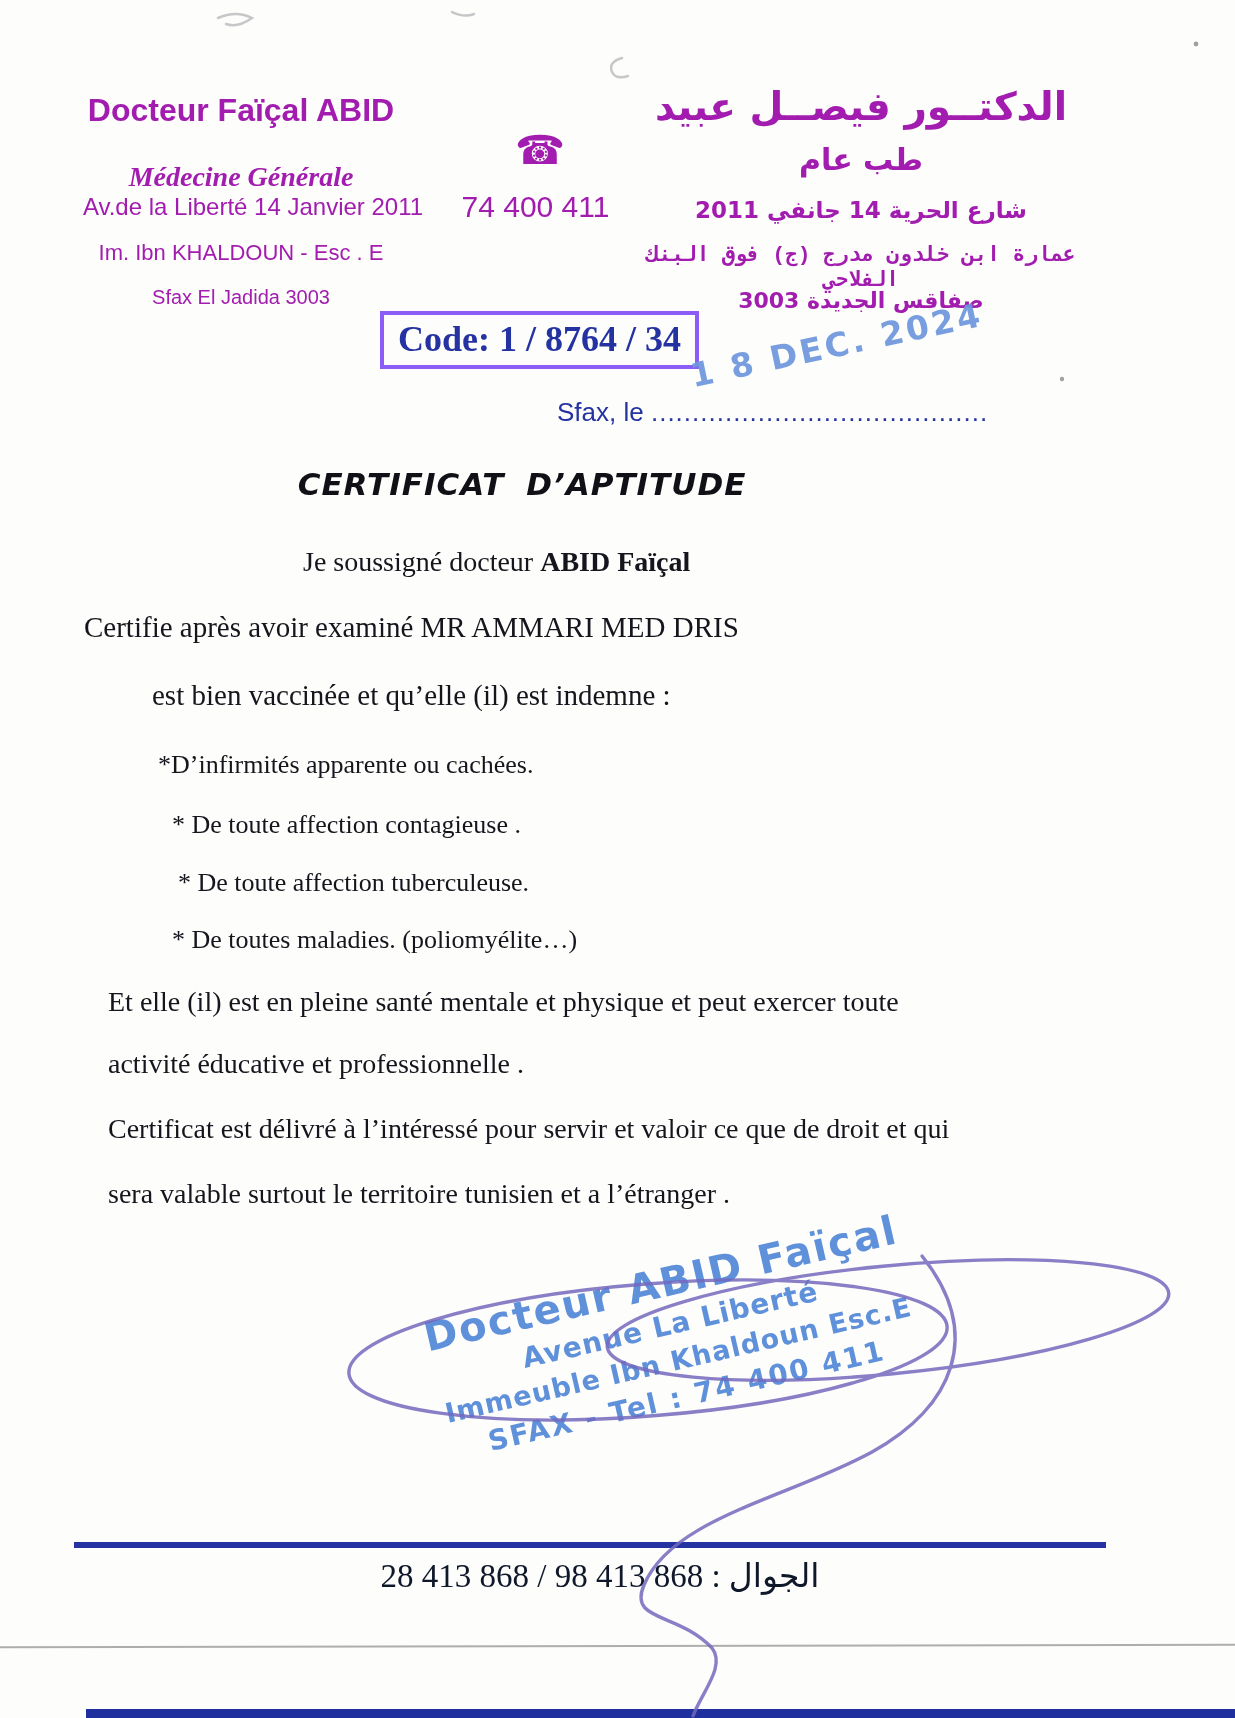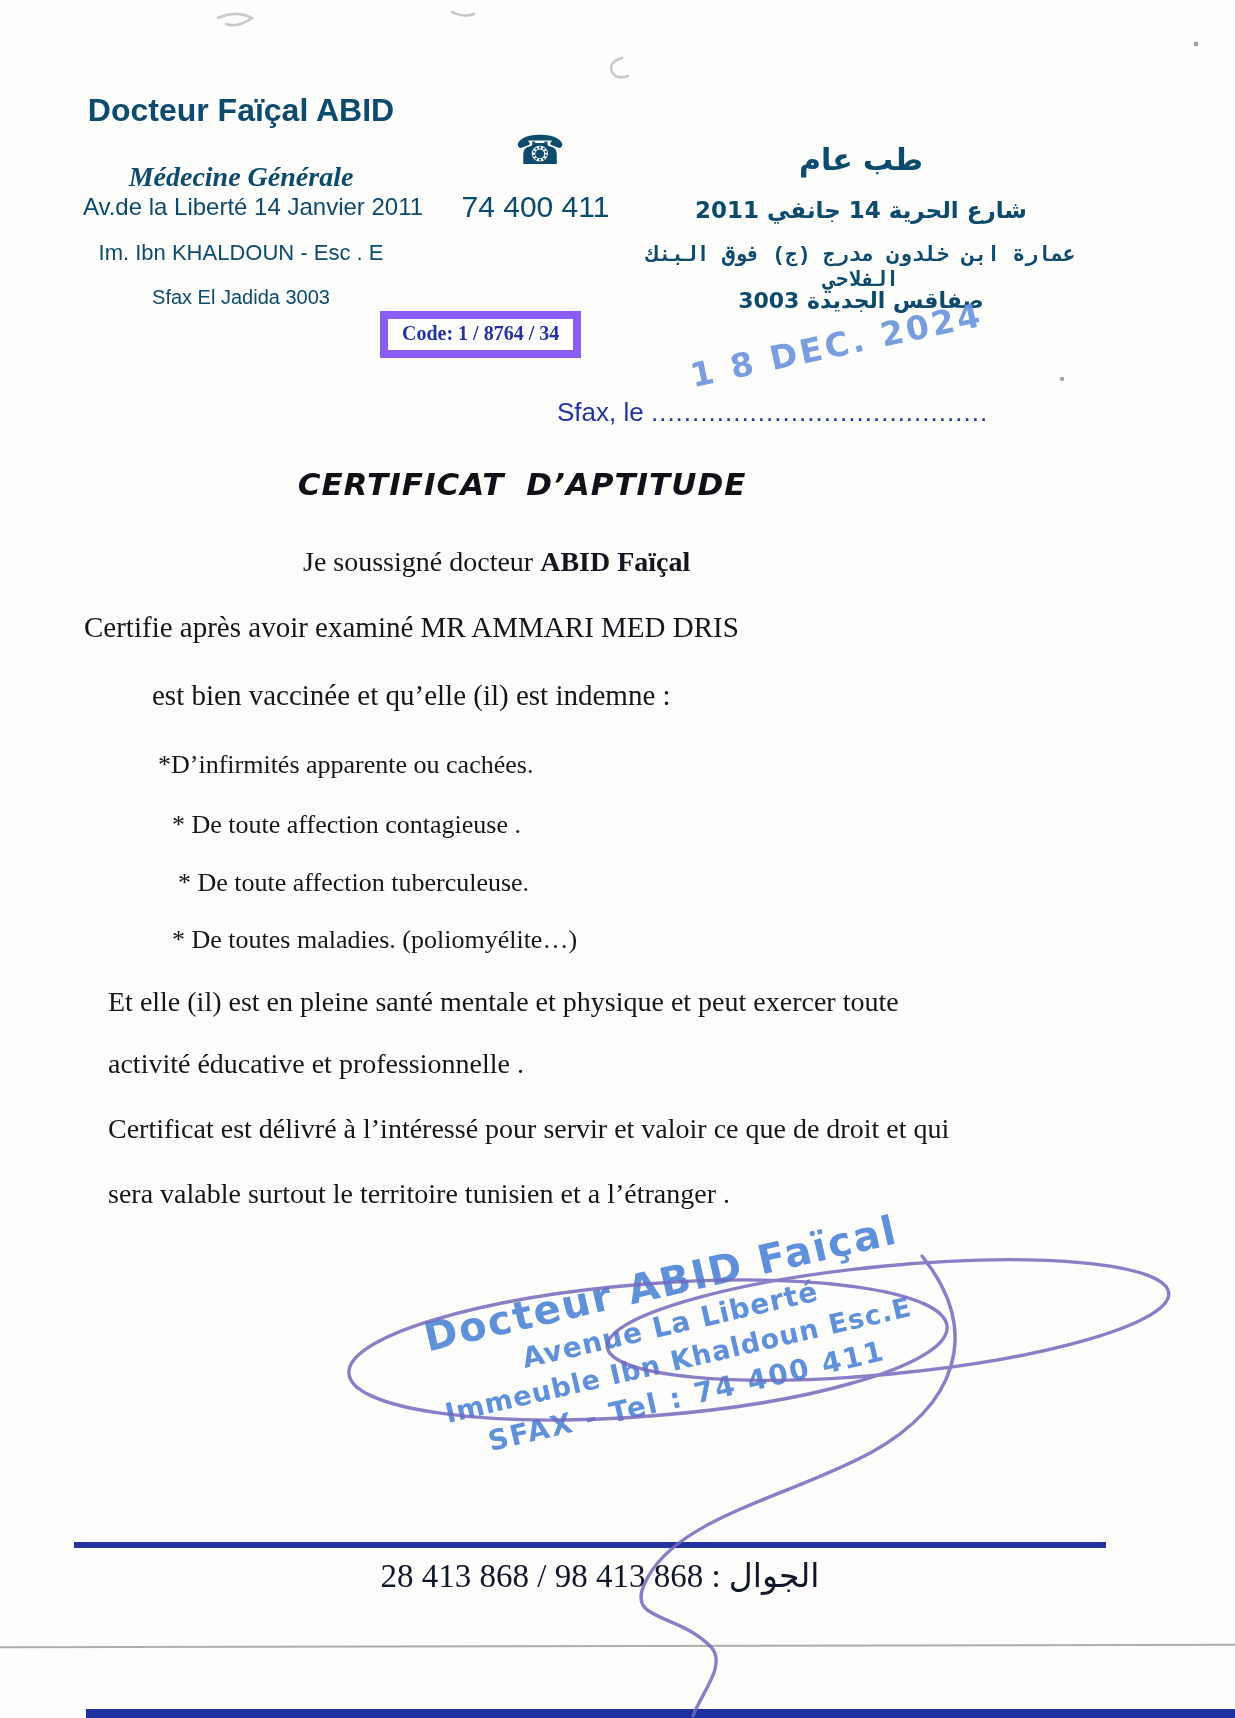--- a/index.html
+++ b/index.html
@@ -5,21 +5,21 @@
   * { margin:0; padding:0; box-sizing:border-box; }
   html,body { background:#d8d8d8; }
   .page {
     position:relative; width:1235px; height:1718px; margin:0 auto;
     background:#fdfdfb; overflow:hidden;
     font-family:"Liberation Serif", serif; color:#15151d;
   }
   .abs { position:absolute; }
 
   
-  .hdr-blue { color:#0c4a6e; }
+  .hdr-blue { color:#a21caf; }
   .fr-name  { left:58px;  top:92px;  width:366px; text-align:center;
               font-family:"Liberation Sans",sans-serif; font-weight:700; font-size:32px; }
   .fr-spec  { left:58px;  top:141px; width:366px; text-align:center;
               font-family:"Liberation Serif",serif; font-style:italic; font-weight:700; font-size:28px;margin-top:20px; }
   .fr-a1    { left:48px;  top:193px; width:410px; text-align:center;
               font-family:"Liberation Sans",sans-serif; font-size:24px; }
   .fr-a2    { left:58px;  top:240px; width:366px; text-align:center;
               font-family:"Liberation Sans",sans-serif; font-size:22px; }
   .fr-a3    { left:58px;  top:286px; width:366px; text-align:center;
               font-family:"Liberation Sans",sans-serif; font-size:20px; }
@@ -30,22 +30,22 @@
               font-family:"Liberation Sans",sans-serif; font-size:30px; }
 
   .ar { direction:rtl; font-family:"DejaVu Sans",sans-serif; font-weight:700; text-align:center; }
   .ar-name  { left:622px; top:84px;  width:478px; font-size:39px; }
   .ar-spec  { left:622px; top:142px; width:478px; font-size:30px; letter-spacing:4px; }
   .ar-a1    { left:622px; top:197px; width:478px; font-size:23px; }
   .ar-a2    { left:622px; top:242px; width:478px; font-size:21px;font-family:Liberation Mono, monospace; }
   .ar-a3    { left:622px; top:288px; width:478px; font-size:22px; }
 
   
-  .code-box { left:380px; top:311px; border:8px solid #8b5cf6; color:#2432a2;
-              padding:3px 14px 5px 14px; font-weight:700; font-size:20px;
+  .code-box { left:380px; top:311px; border:4px solid #8b5cf6; color:#2432a2;
+              padding:3px 14px 5px 14px; font-weight:700; font-size:36px;
               font-family:"Liberation Serif",serif; background:#fdfdfb; }
 
   
   .sfax-line { left:557px; top:397px; width:430px; white-space:nowrap; overflow:hidden;
                font-family:"Liberation Sans",sans-serif; font-size:26px; color:#2432a2; }
   .sfax-dots { letter-spacing:1px; }
   .date-stamp { left:695px; top:356px; color:#6d97dd; font-family:"DejaVu Sans",sans-serif;
                 font-weight:700; font-size:33px; letter-spacing:3px; white-space:nowrap;
                 transform:rotate(-12deg); transform-origin:left bottom; opacity:.92; z-index:3; }
 
@@ -93,20 +93,21 @@
 
   <div class="abs fr-name hdr-blue">Docteur Faïçal ABID</div>
   <div class="abs fr-spec hdr-blue">Médecine Générale</div>
   <div class="abs fr-a1 hdr-blue">Av.de la Liberté 14 Janvier 2011</div>
   <div class="abs fr-a2 hdr-blue">Im. Ibn KHALDOUN  - Esc . E</div>
   <div class="abs fr-a3 hdr-blue">Sfax El Jadida 3003</div>
 
   <div class="abs ph-icon hdr-blue">☎</div>
   <div class="abs ph-num hdr-blue">74 400 411</div>
 
+  <div class="abs ar ar-name hdr-blue">الدكتــور فيصــل عبيد</div>
   <div class="abs ar ar-spec hdr-blue">طب عام</div>
   <div class="abs ar ar-a1 hdr-blue">شارع الحرية 14 جانفي 2011</div>
   <div class="abs ar ar-a2 hdr-blue">عمارة ابن خلدون مدرج (ج) فوق البنك الفلاحي</div>
   <div class="abs ar ar-a3 hdr-blue">صفاقس الجديدة 3003</div>
 
   <div class="abs code-box">Code: 1 / 8764 / 34</div>
 
   <div class="abs sfax-line"><span>Sfax, le </span><span class="sfax-dots">................................................................................</span></div>
   <div class="abs date-stamp">1 8  DEC.  2024</div>
 

